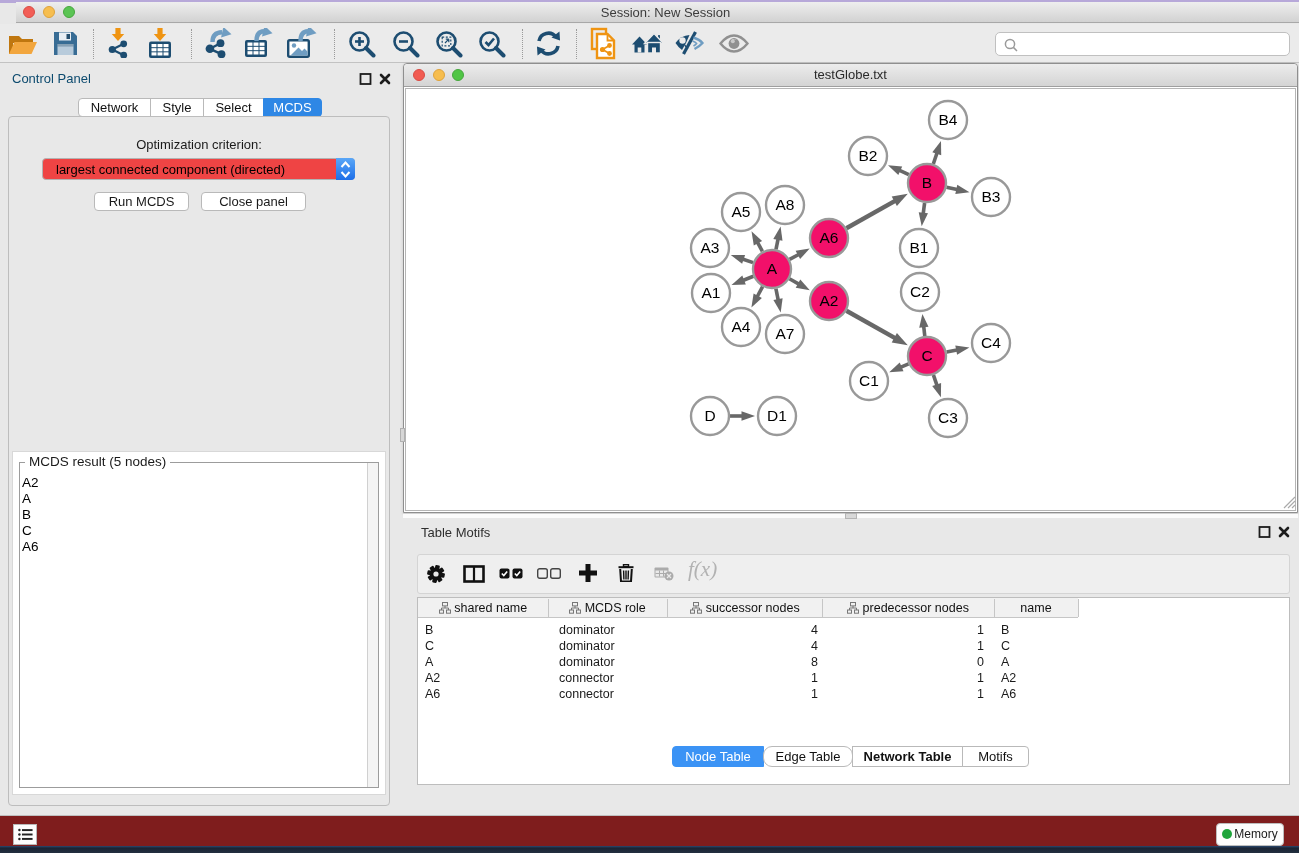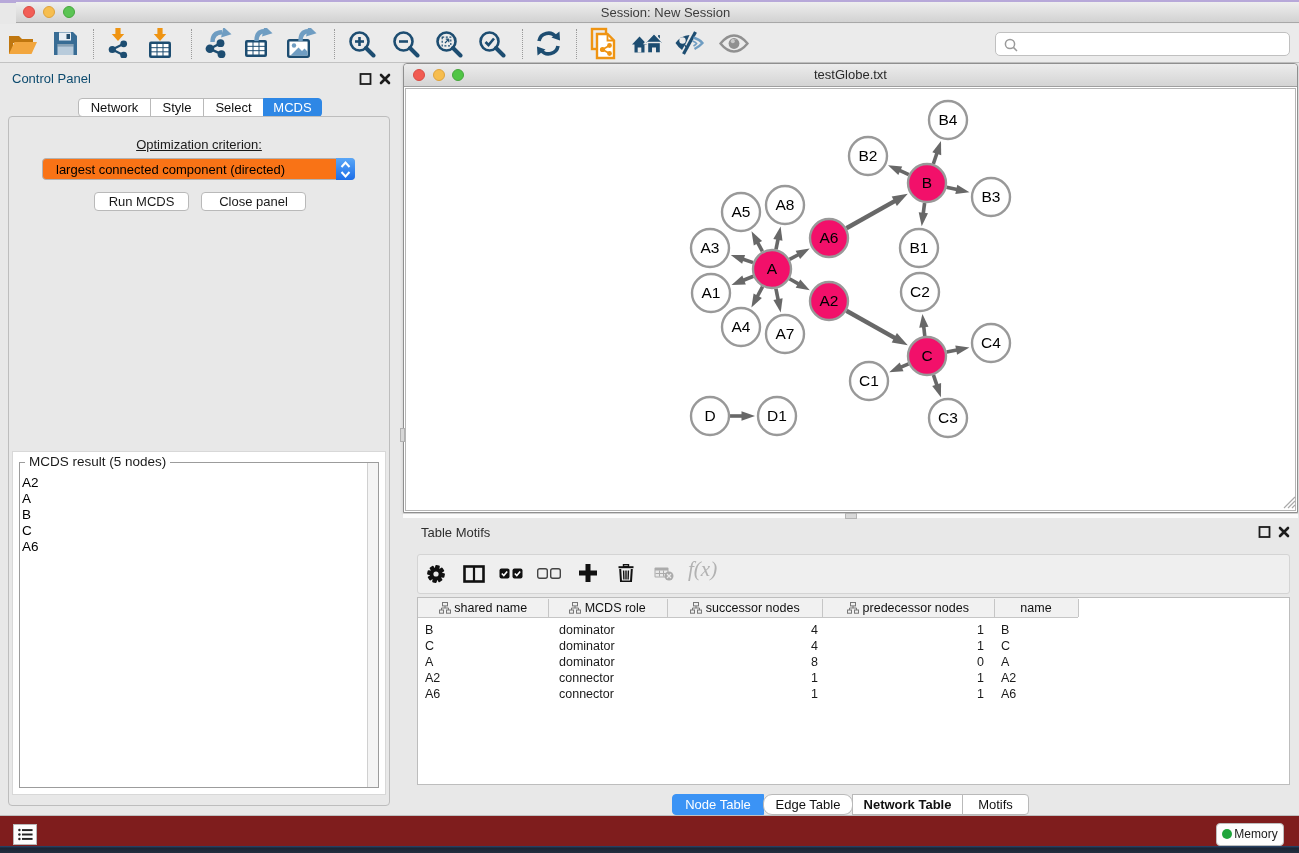--- a/index.html
+++ b/index.html
@@ -15,22 +15,22 @@
 .tl { position:absolute; width:12px; height:12px; border-radius:50%; }
 
 #toolbar { left:0; top:24px; width:1299px; height:39px; background:#ebebeb; border-bottom:1px solid #c2c2c2; }
 .sep { position:absolute; top:5px; height:30px; width:1px; border-left:1px dotted #9a9a9a; }
 #searchbox { position:absolute; left:995px; top:8px; width:295px; height:24px; background:#fff; border:1px solid #c0c0c0; border-radius:5px; }
 
 #cp-title { left:12px; top:71px; font-size:13px; color:#0c4a6e; }
 #cp-box { left:8px; top:116px; width:382px; height:690px; border:1px solid #bdbdbd; border-radius:4px; }
 .tab { position:absolute; top:98px; height:19px; border:1px solid #b9b9b9; background:#fff; text-align:center; font-size:13px; line-height:17px; color:#111; }
 .tabsel { background:#2e87e5; color:#fff; border-color:#2e87e5; }
-#optlabel { left:0px; top:137px; width:398px; text-align:center; font-size:13px;text-decoration:underline; }
-#combo { left:42px; top:158px; width:313px; height:22px; background:#f97316; border:1px solid #b3b3b3; border-radius:4px; }
+#optlabel { left:0px; top:137px; width:398px; text-align:center; font-size:13px; }
+#combo { left:42px; top:158px; width:313px; height:22px; background:#ef4444; border:1px solid #b3b3b3; border-radius:4px; }
 #combo .ct { position:absolute; left:13px; top:2.5px; font-size:13px; color:#000; }
 #combo .spin { position:absolute; right:-1px; top:-1px; width:19px; height:22px; border-radius:0 4px 4px 0; background:linear-gradient(#5aa7f7,#1d6ee8); }
 .btn { position:absolute; top:192px; height:19px; background:#fff; border:1px solid #b9b9b9; border-radius:4px; text-align:center; line-height:18px; font-size:13px; }
 #mcdsbox { left:12px; top:451px; width:374px; height:344px; background:#fff; border:1px solid #d8d8d8; }
 #mcdsfield { position:absolute; left:6px; top:10px; right:6px; bottom:6px; border:1px solid #9c9c9c; }
 #mcdslegend { position:absolute; left:5px; top:-9px; background:#fff; padding:0 4px; font-size:13.5px; }
 #mcdslist { position:absolute; left:2px; top:12px; font-size:13.5px; line-height:16px; color:#000; }
 #mcdsscroll { position:absolute; right:0px; top:0px; width:11px; bottom:0px; background:#f4f4f4; border-left:1px solid #d0d0d0; }
 
 #netwin { left:403px; top:63px; width:895px; height:450px; border:1px solid #8f8f8f; border-radius:4px 4px 0 0; background:#fff; box-shadow:0 1px 3px rgba(0,0,0,0.15); }
@@ -41,21 +41,21 @@
 #tp-title { left:421px; top:525px; font-size:13px; color:#2e2e2e; }
 #tp-toolbar { left:417px; top:554px; width:873px; height:40px; background:#efefef; border:1px solid #d4d4d4; border-radius:3px; }
 #tbl { left:417px; top:597px; width:873px; height:188px; background:#fff; border:1px solid #bdbdbd; }
 #tblhead { position:absolute; left:0; top:0; width:660px; height:20px; background:#f1f1f1; border-bottom:1px solid #c6c6c6; }
 .th { position:absolute; top:0; height:20px; font-size:12.5px; color:#111; text-align:center; line-height:20px; }
 .thsep { position:absolute; top:1px; height:18px; width:1px; background:#c6c6c6; }
 .row { position:absolute; left:0; right:0; height:16px; font-size:12.5px; }
 .cell { position:absolute; top:1px; }
 .num { text-align:right; }
 
-.btab { position:absolute; top:794px; height:21px; border:1px solid #b9b9b9; background:#fff; text-align:center; font-size:13px; line-height:19px; color:#111; }
+.btab { position:absolute; top:746px; height:21px; border:1px solid #b9b9b9; background:#fff; text-align:center; font-size:13px; line-height:19px; color:#111; }
 
 #statusbar { left:0; top:815px; width:1299px; height:33px; background:#7f1d1d; border-top:1px solid #bfbfbf; }
 #listbtn { position:absolute; left:13px; top:8px; width:24px; height:21px; background:#fdfdfd; border:1px solid #b9b9b9; }
 #membtn { position:absolute; right:15px; top:7px; width:68px; height:23px; background:#fdfdfd; border:1px solid #bdbdbd; border-radius:4px; font-size:12px; line-height:21px; text-align:center; }
 #bottomstrip { left:0; top:846px; width:1299px; height:7px; background:linear-gradient(#2a4a71,#1a2433 30%,#222f40); }
 text { font-family:"Liberation Sans", sans-serif; }
 </style>
 </head>
 <body>
 <div id="app">

